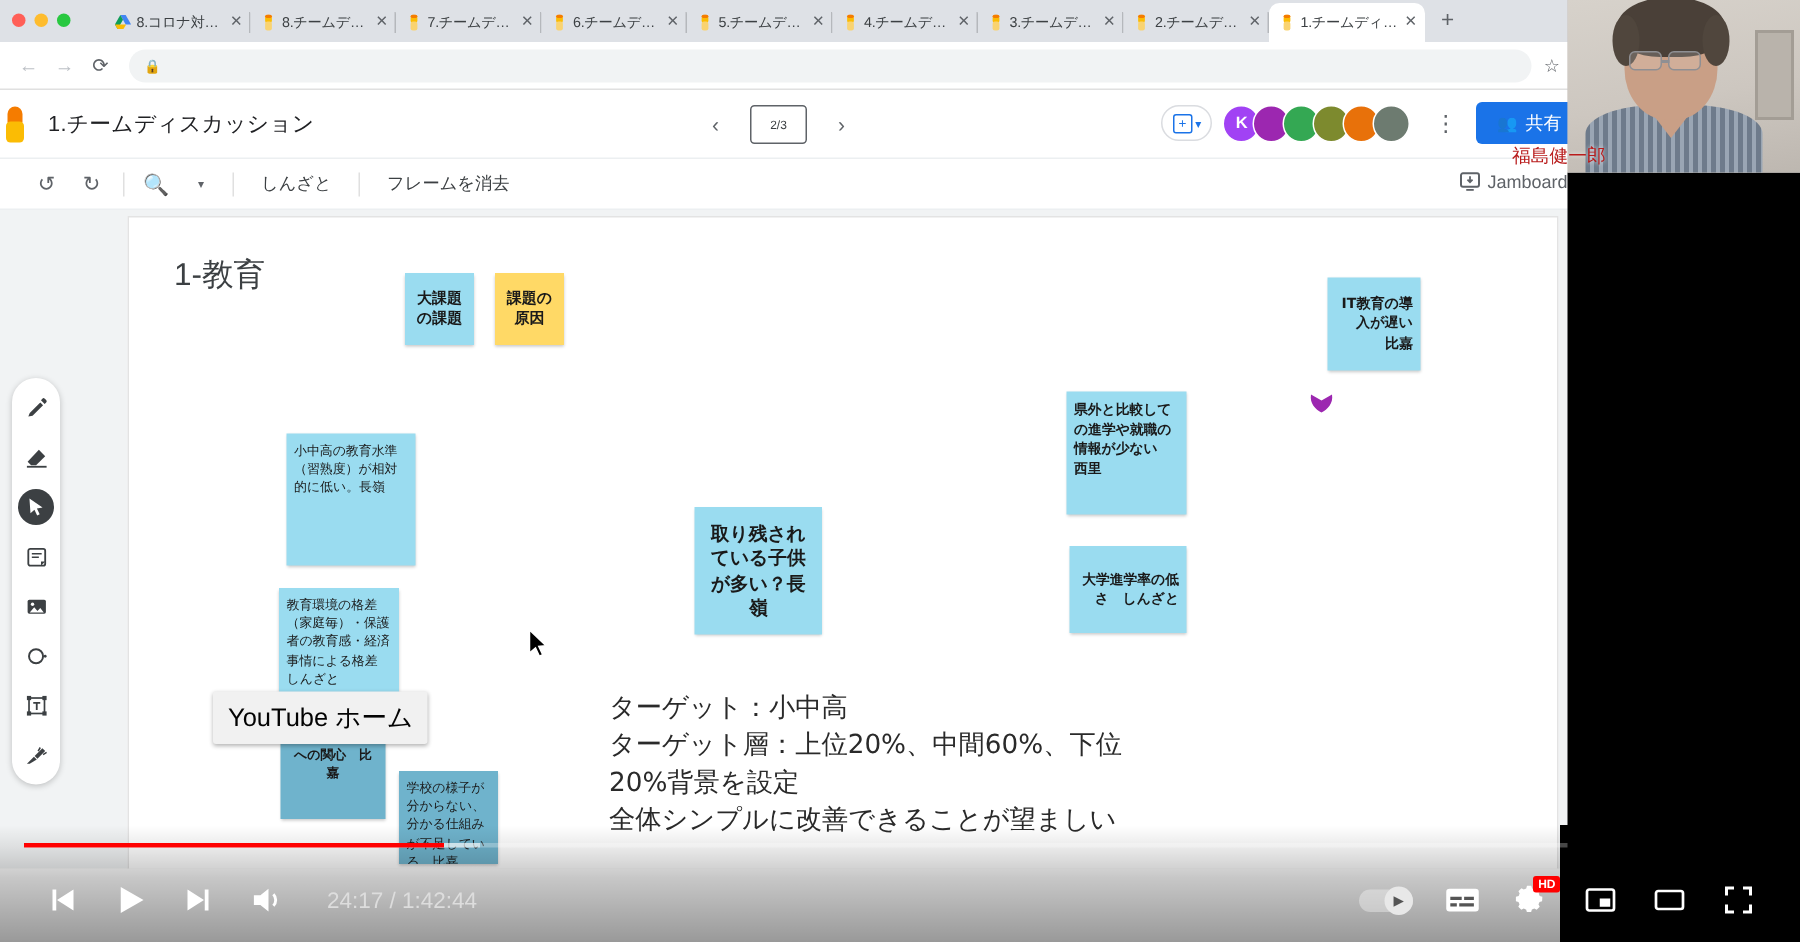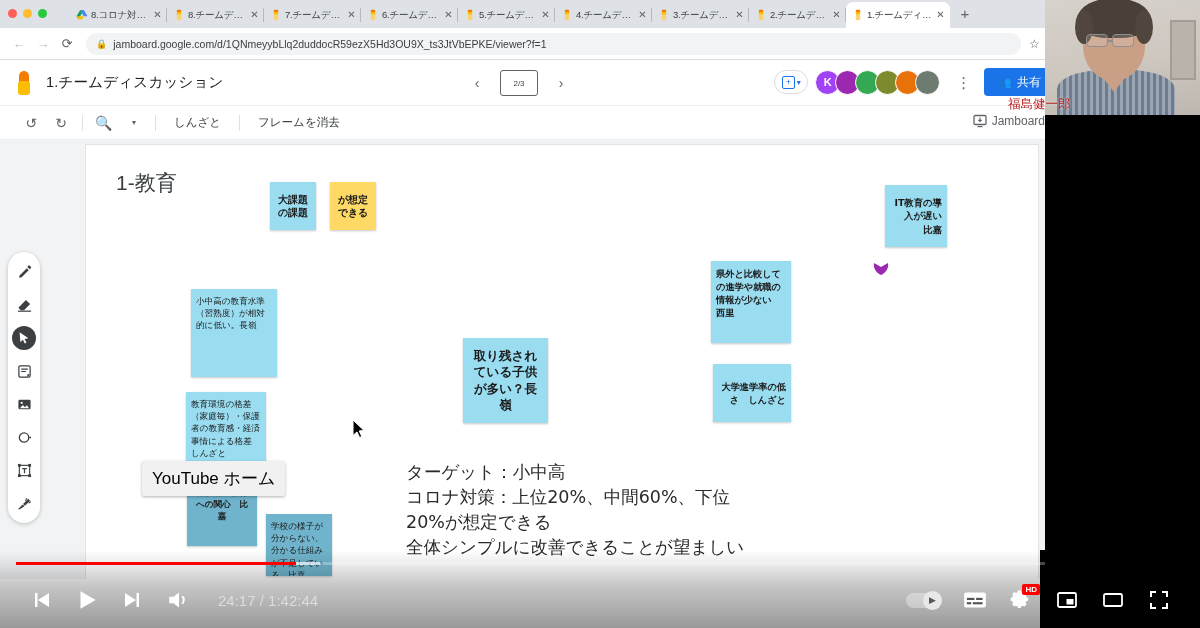--- a/index.html
+++ b/index.html
@@ -129,21 +129,21 @@
     position: relative;
     width: 1200px;
     height: 519px;
     background: #fff;
   }
   .jam-header {
     position: relative;
     height: 46px;
     display: flex;
     align-items: center;
-    padding: 0 14px;
+    padding: 0 0;
     border-bottom: 1px solid #eceff1;
   }
   .jam-logo {
     width: 20px; height: 26px;
     margin-right: 12px;
     position: relative;
   }
   .jam-title {
     font-size: 14.5px;
     color: #202124;
@@ -559,21 +559,20 @@
 
       <div class="newtab">+</div>
     </div>
 
     <div class="omnibar">
       <div class="navbtn dim">←</div>
       <div class="navbtn dim">→</div>
       <div class="navbtn">⟳</div>
       <div class="urlbox">
         <span class="lock">🔒</span>
-        <span class="urltext">jamboard.google.com/d/1QNmeyybLlq2duddocR59ezX5Hd3OU9X_ts3JtVbEPKE/viewer?f=1</span>
       </div>
       <div class="omni-icons">
         <span class="star">☆</span>
         <span class="oicon" style="background:#2e7d32"></span>
         <span class="oicon" style="background:#1565c0"></span>
         <span class="oicon" style="background:#424242"></span>
         <span class="oicon" style="background:#d32f2f"></span>
         <span class="oicon" style="background:#0097a7"></span>
         <span class="oicon" style="background:#c2185b"></span>
         <span class="star">⚲</span>
@@ -640,21 +639,21 @@
 
       <div class="jam-canvas">
 
         <div class="board">
           <div class="board-heading">1-教育</div>
 
           <div class="note yellow hd" style="left:184px; top:37px; width:46px; height:48px; display:flex; align-items:center; justify-content:center; background:#9adcf0;">
             <span>大課題の課題</span>
           </div>
           <div class="note yellow hd" style="left:244px; top:37px; width:46px; height:48px; display:flex; align-items:center; justify-content:center;">
-            <span>が想定できる</span>
+            <span>課題の原因</span>
           </div>
 
           <div class="note blue" style="left:105px; top:144px; width:86px; height:88px;">
             <span>小中高の教育水準（習熟度）が相対的に低い。長嶺</span>
           </div>
           <div class="note blue" style="left:100px; top:247px; width:80px; height:76px;">
             <span>教育環境の格差（家庭毎）・保護者の教育感・経済事情による格差　しんざと</span>
           </div>
           <div class="note bold" style="left:101px; top:335px; width:70px; height:66px; background:#6fb3cc; text-align:center;">
             <span>保護者の教育への関心　比嘉</span>
@@ -674,21 +673,21 @@
           <div class="note blue bold center" style="left:627px; top:219px; width:78px; height:58px; font-size:9.2px; display:flex; align-items:center; justify-content:center;">
             <span>大学進学率の低さ　しんざと</span>
           </div>
 
           <div class="note blue bold center" style="left:799px; top:40px; width:62px; height:62px; font-size:9.4px; display:flex; align-items:center; justify-content:center;">
             <span style="white-space:pre-line">IT教育の導入が遅い
 比嘉</span>
           </div>
 
           <div class="freetext" style="left:320px; top:315px; width:360px;">ターゲット：小中高
-コロナ対策：上位20%、中間60%、下位20%が想定できる
+ターゲット層：上位20%、中間60%、下位20%背景を設定
 全体シンプルに改善できることが望ましい</div>
         </div>
 
         <div class="rail" style="top:112px;">
           <div class="rtool">
             <svg width="15" height="15" viewBox="0 0 16 16">
                 <path d="M2 13.5 3 11l7.5-7.5 2 2L5 13l-3 .5z" fill="#3c4043"></path>
                 <path d="M11 2 13.6 4.6 14.7 3.5a1.2 1.2 0 0 0 0-1.7l-1-1a1.2 1.2 0 0 0-1.7 0L11 2z" fill="#3c4043"></path>
               </svg>
           </div>

